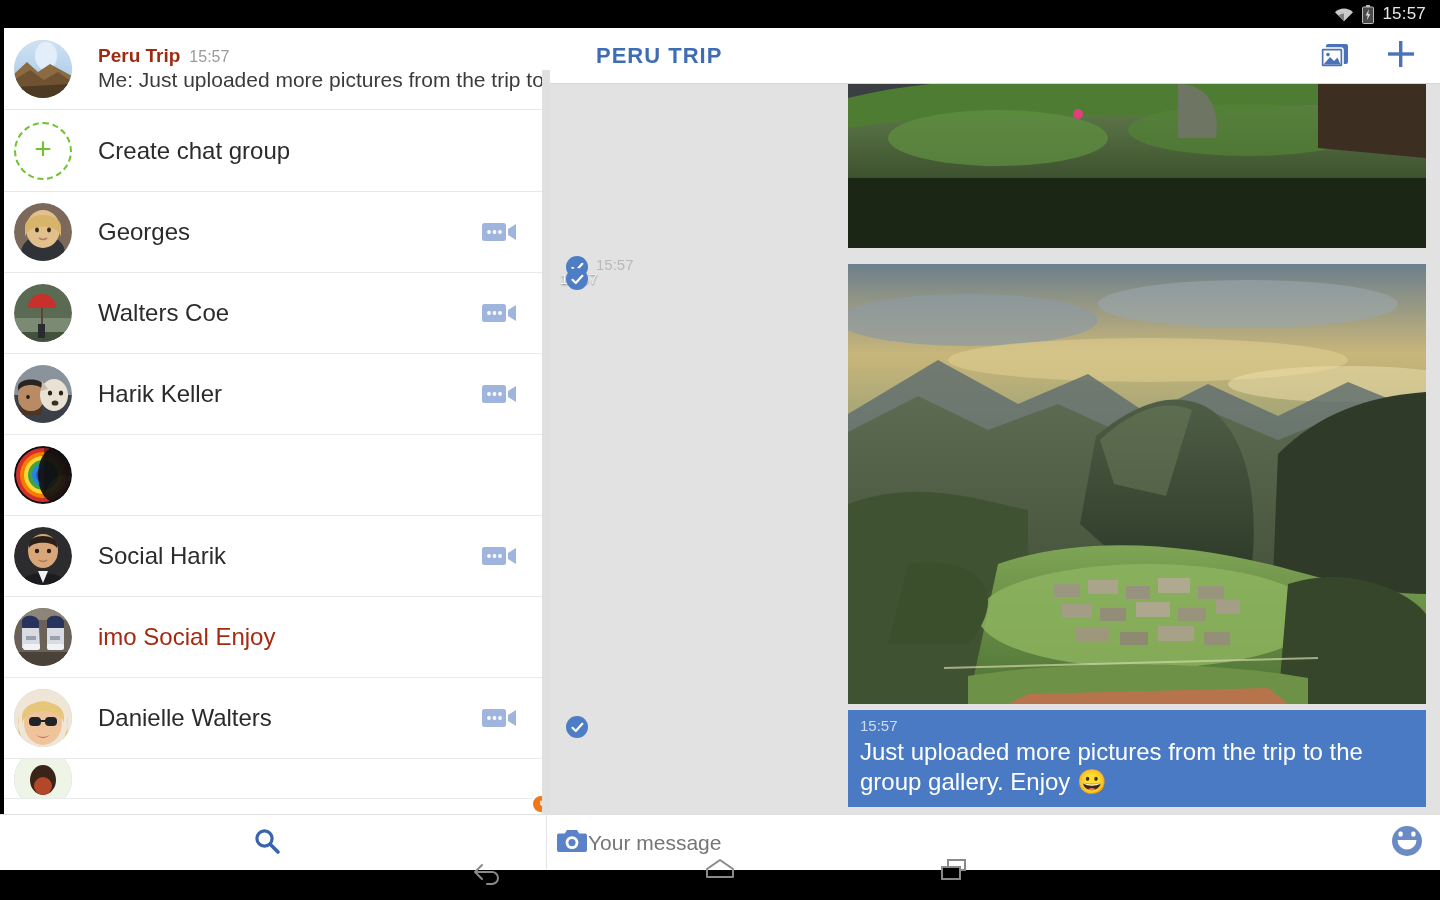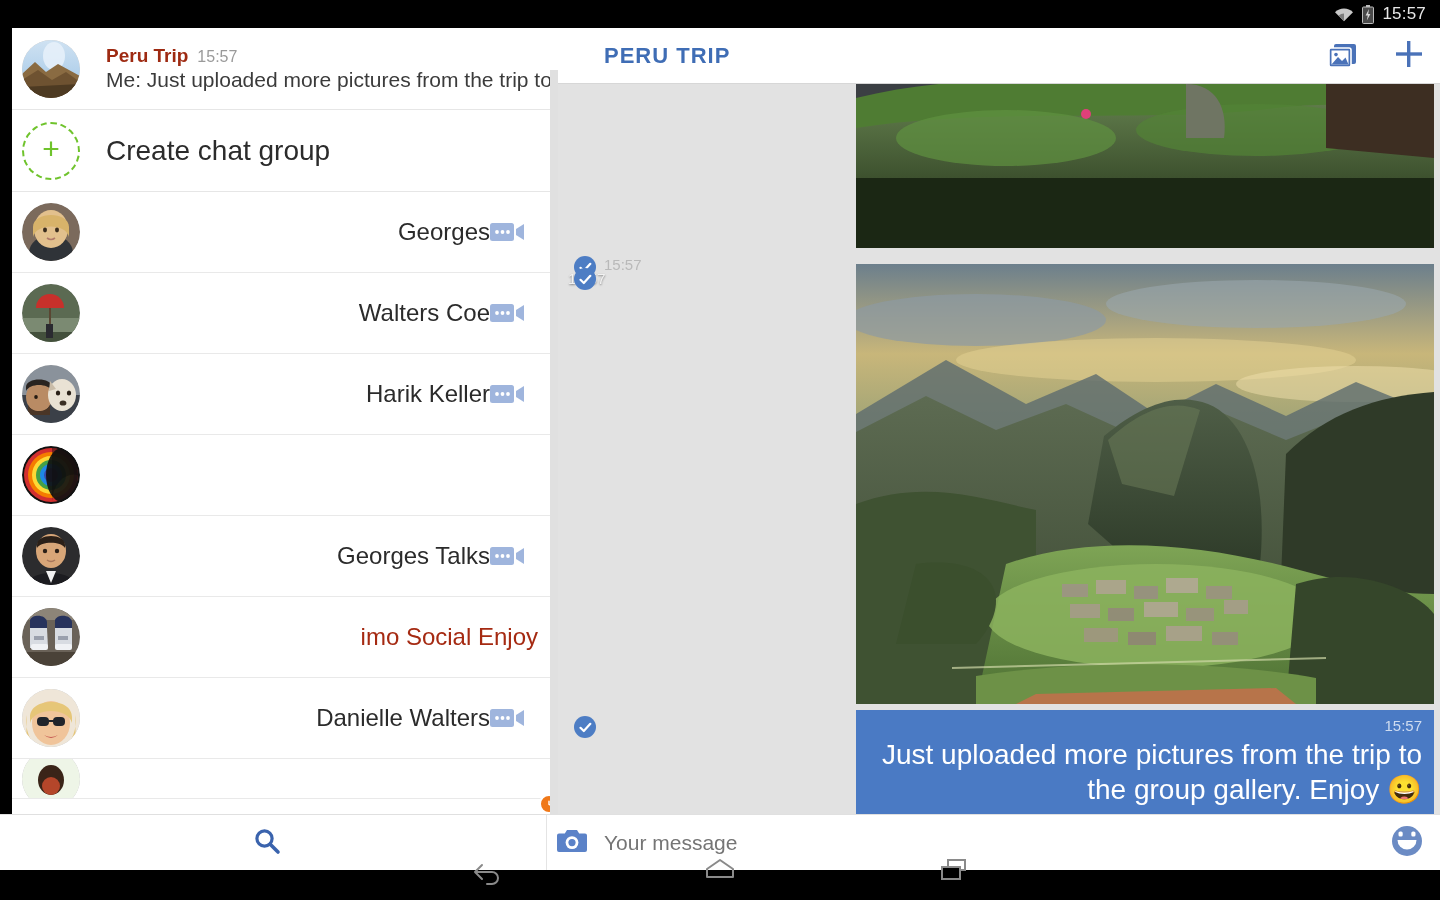--- a/index.html
+++ b/index.html
@@ -18,23 +18,22 @@
     justify-content:flex-end; padding-right:14px; gap:8px;
   }
   .statusbar .clock {
     color:#e8e8e8; font-size:17px; letter-spacing:.2px;
   }
   .ic-wifi { width:20px; height:15px; position:relative; }
   .ic-batt { width:12px; height:19px; position:relative; }
 
   
   .content {
-    position:absolute; top:28px; left:12px; width:1173px; height:786px;
+    position:absolute; top:28px; left:4px; width:1173px; height:786px;
     background:#fff;
-    text-align:right;
   }
 
   
   .sidebar {
     position:absolute; left:0; top:0; width:546px; height:786px;
     background:#fff; overflow:hidden;
   }
   .sb-scrollbar {
     position:absolute; right:0; top:42px; width:8px; height:744px;
     background:#e0e0e0;
@@ -66,21 +65,21 @@
   }
   .dashed-circle {
     width:58px; height:58px; border-radius:50%;
     border:2px dashed #6fc32c; display:flex; align-items:center;
     justify-content:center; flex:none;
   }
   .dashed-circle .plus {
     color:#6fc32c; font-size:30px; line-height:1; font-weight:400;
     margin-top:-3px;
   }
-  .create-label { margin-left:26px; font-size:28px; color:#2b2b2b; }
+  .create-label { margin-left:26px; font-size:24px; color:#2b2b2b; }
 
   
   .contact-row {
     height:81px; display:flex; align-items:center; padding-left:10px;
     padding-right:20px; border-bottom:1px solid #e9e9e9; background:#fff;
   }
   .contact-name { margin-left:26px; font-size:24px; color:#2b2b2b; flex:1; }
   .contact-name.group { color:#a52a12; }
   .status-dot {
     position:absolute; right:-1px; bottom:0px; width:20px; height:20px;
@@ -122,38 +121,38 @@
     background:#4d7dc4; display:flex; align-items:center;
     justify-content:center;
   }
   .tick svg { width:13px; height:13px; }
 
   .bubble {
     position:relative; margin:0 18px 0 auto; width:578px;
     background:#4a7ac4; color:#fff; padding:7px 12px 10px 12px;
   }
   .bubble .b-time { font-size:15px; color:#cfdcf0; margin-bottom:3px; }
-  .bubble .b-text { font-size:28px; line-height:1.25; }
+  .bubble .b-text { font-size:24px; line-height:1.25; }
 
   
   .toolbar {
     position:absolute; top:814px; left:0; width:1440px; height:56px;
     background:#fff; border-top:1px solid #e0e0e0;
   }
   .tb-search {
     position:absolute; left:252px; top:0; height:56px; display:flex;
     align-items:center;
   }
   .tb-divider {
     position:absolute; left:546px; top:0; width:1px; height:56px;
     background:#e4e4e4;
   }
   .tb-msg {
     position:absolute; left:556px; top:0; height:56px; display:flex;
-    align-items:center; gap:16px;
+    align-items:center; 
   }
   .tb-msg .placeholder { font-size:21px; color:#9b9b9b; }
   .tb-emoji {
     position:absolute; right:16px; top:0; height:56px; display:flex;
     align-items:center;
   }
 
   
   .navbar {
     position:absolute; top:870px; left:0; width:1440px; height:30px;
@@ -374,21 +373,21 @@
                     <ellipse cx="35" cy="24" rx="2.2" ry="2.2" fill="#2b2018"></ellipse>
                     <path d="M25 33 Q29 36 33 33" stroke="#a8765a" stroke-width="1.5" fill="none"></path>
                   </g>
                 </svg></div>
               <span class="status-dot online">
                 <svg viewBox="0 0 14 14" width="11" height="11">
                   <path d="M2 7.4 L5.4 10.6 L12 3.2" stroke="#fff" stroke-width="2.6" fill="none" stroke-linecap="round" stroke-linejoin="round"></path>
                 </svg>
               </span>
             </div>
-            <span class="contact-name">Georges Talks</span>
+            <span class="contact-name">Social Harik</span>
             <span class="vid-icon"><svg viewBox="0 0 34 22" width="34" height="22">
                 <rect x="0" y="2" width="24" height="18" rx="2.5" fill="#9fb5dd"></rect>
                 <path d="M26 8 L34 3 L34 19 L26 14 Z" fill="#9fb5dd"></path>
                 <circle cx="7" cy="11" r="1.9" fill="#fff"></circle>
                 <circle cx="12.5" cy="11" r="1.9" fill="#fff"></circle>
                 <circle cx="18" cy="11" r="1.9" fill="#fff"></circle>
               </svg></span>
           </div>
           <div class="contact-row">
             <div class="av-wrap">

